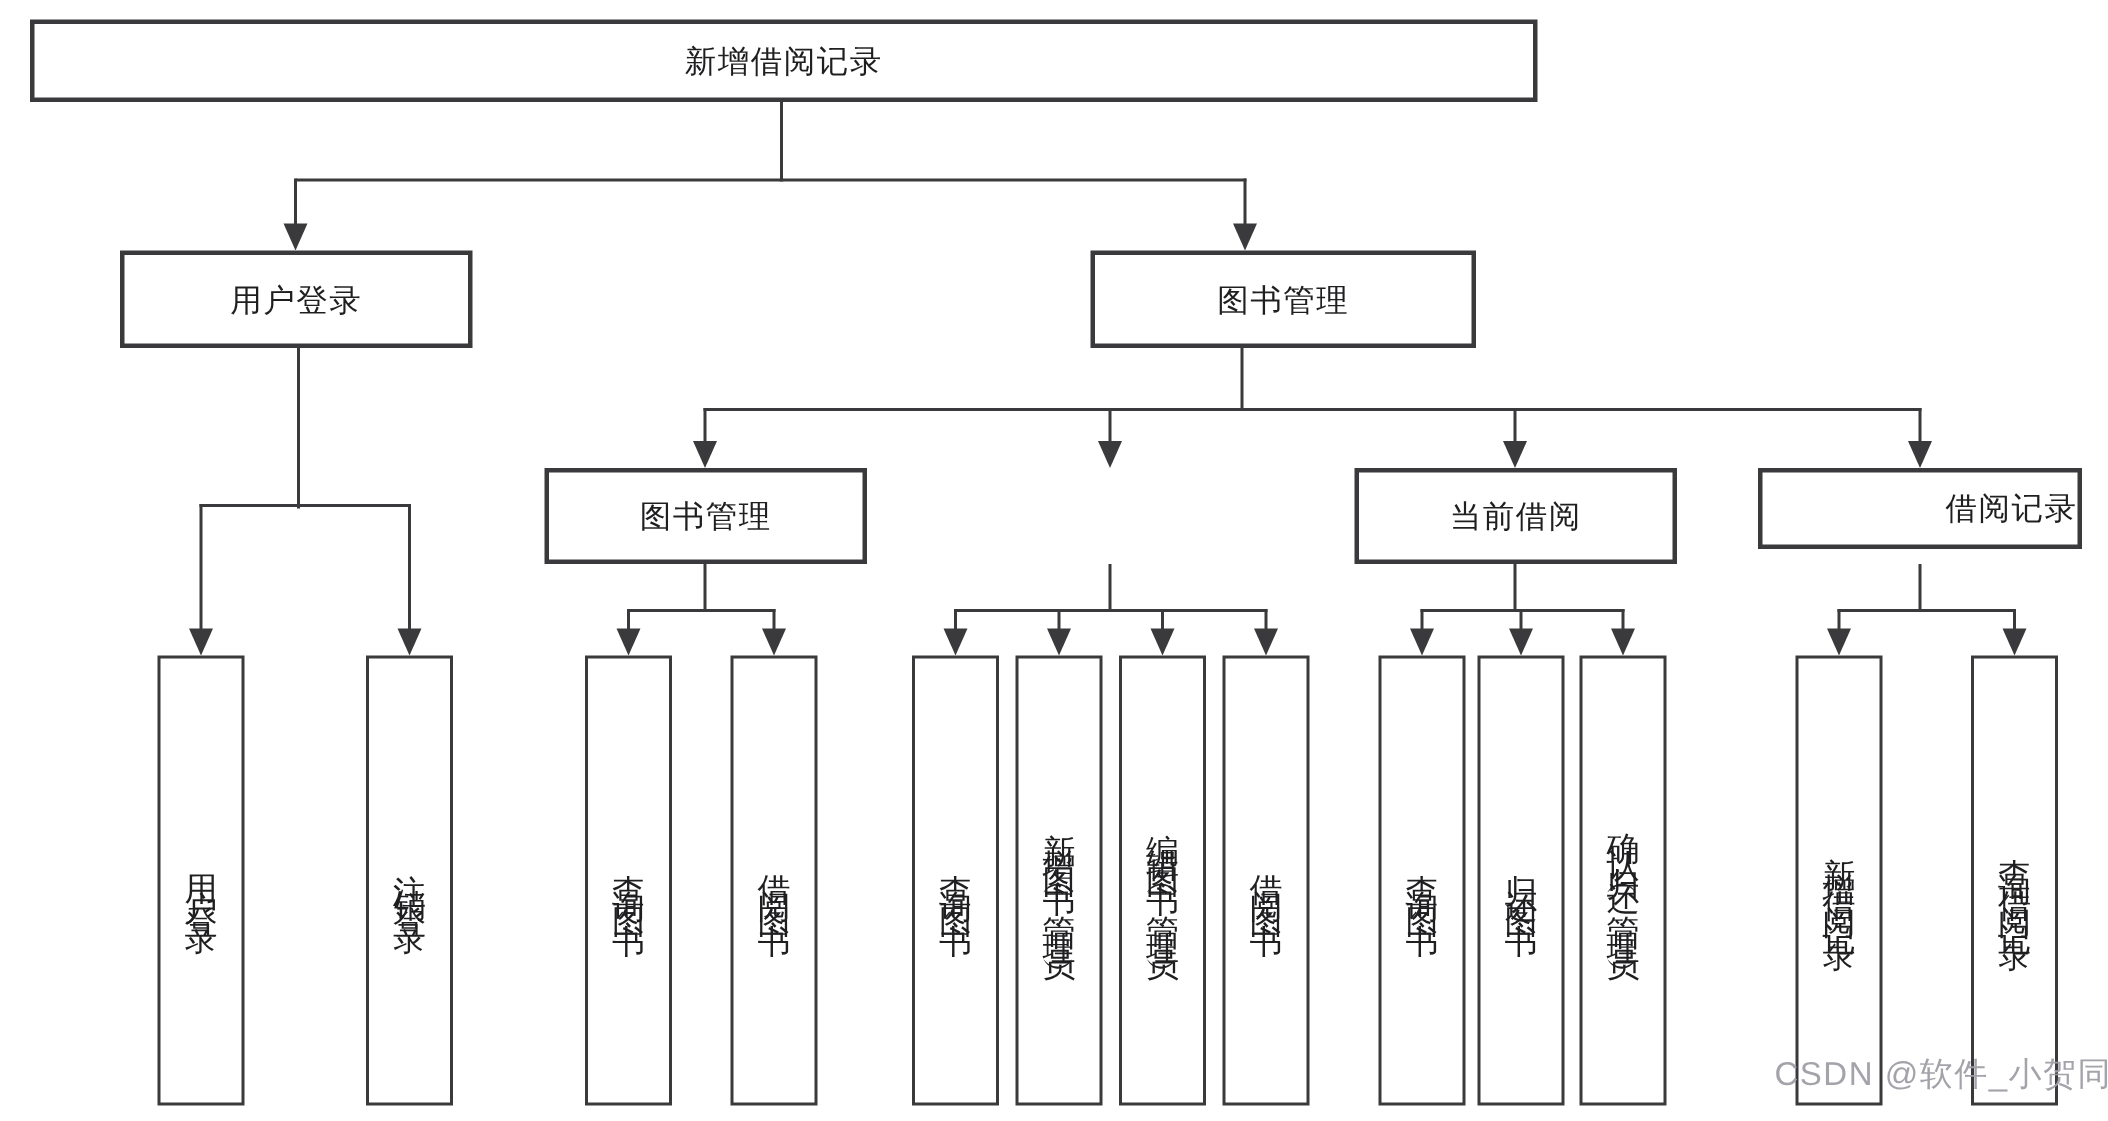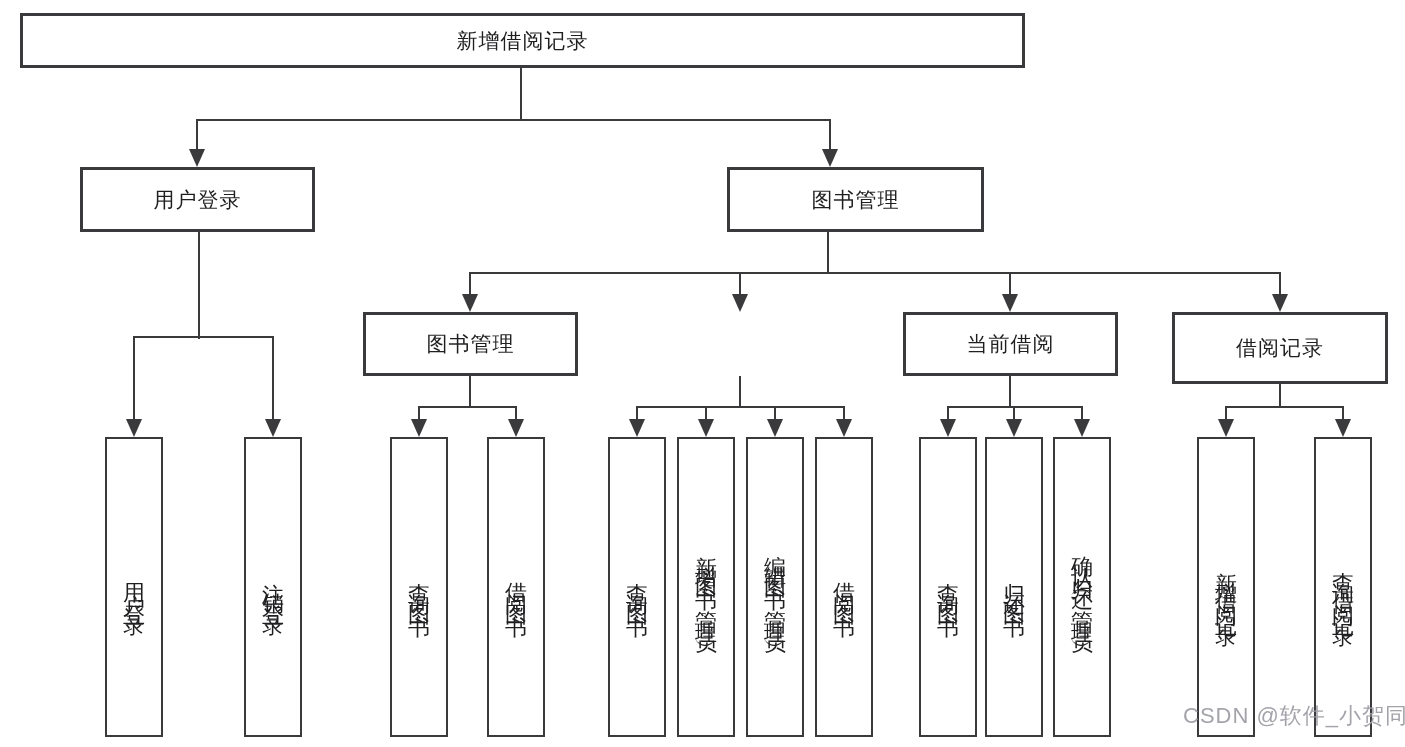--- a/index.html
+++ b/index.html
@@ -116,21 +116,21 @@
     <div class="vl" style="left:1279px; top:272px; height:24px;"></div>
     <div class="ah" style="left:1272px; top:294px;"></div>
   </div>
 
   <div class="box" style="left:363px; top:312px; width:215px; height:64px;">
     <span>图书管理</span>
   </div>
   <div class="box" style="left:903px; top:312px; width:215px; height:64px;">
     <span>当前借阅</span>
   </div>
-  <div class="box" style="left:1172px; top:312px; width:216px; height:72px;">
+  <div class="box" style="left:1172px; top:312px; width:216px; height:54px;justify-content:flex-end;">
     <span>借阅记录</span>
   </div>
 
   <div>
     <div class="vl" style="left:469px; top:376px; height:32px;"></div>
     <div class="hl" style="left:418px; top:406px; width:99px;"></div>
     <div class="vl" style="left:418px; top:406px; height:15px;"></div>
     <div class="ah" style="left:411px; top:419px;"></div>
     <div class="vl" style="left:515px; top:406px; height:15px;"></div>
     <div class="ah" style="left:508px; top:419px;"></div>

